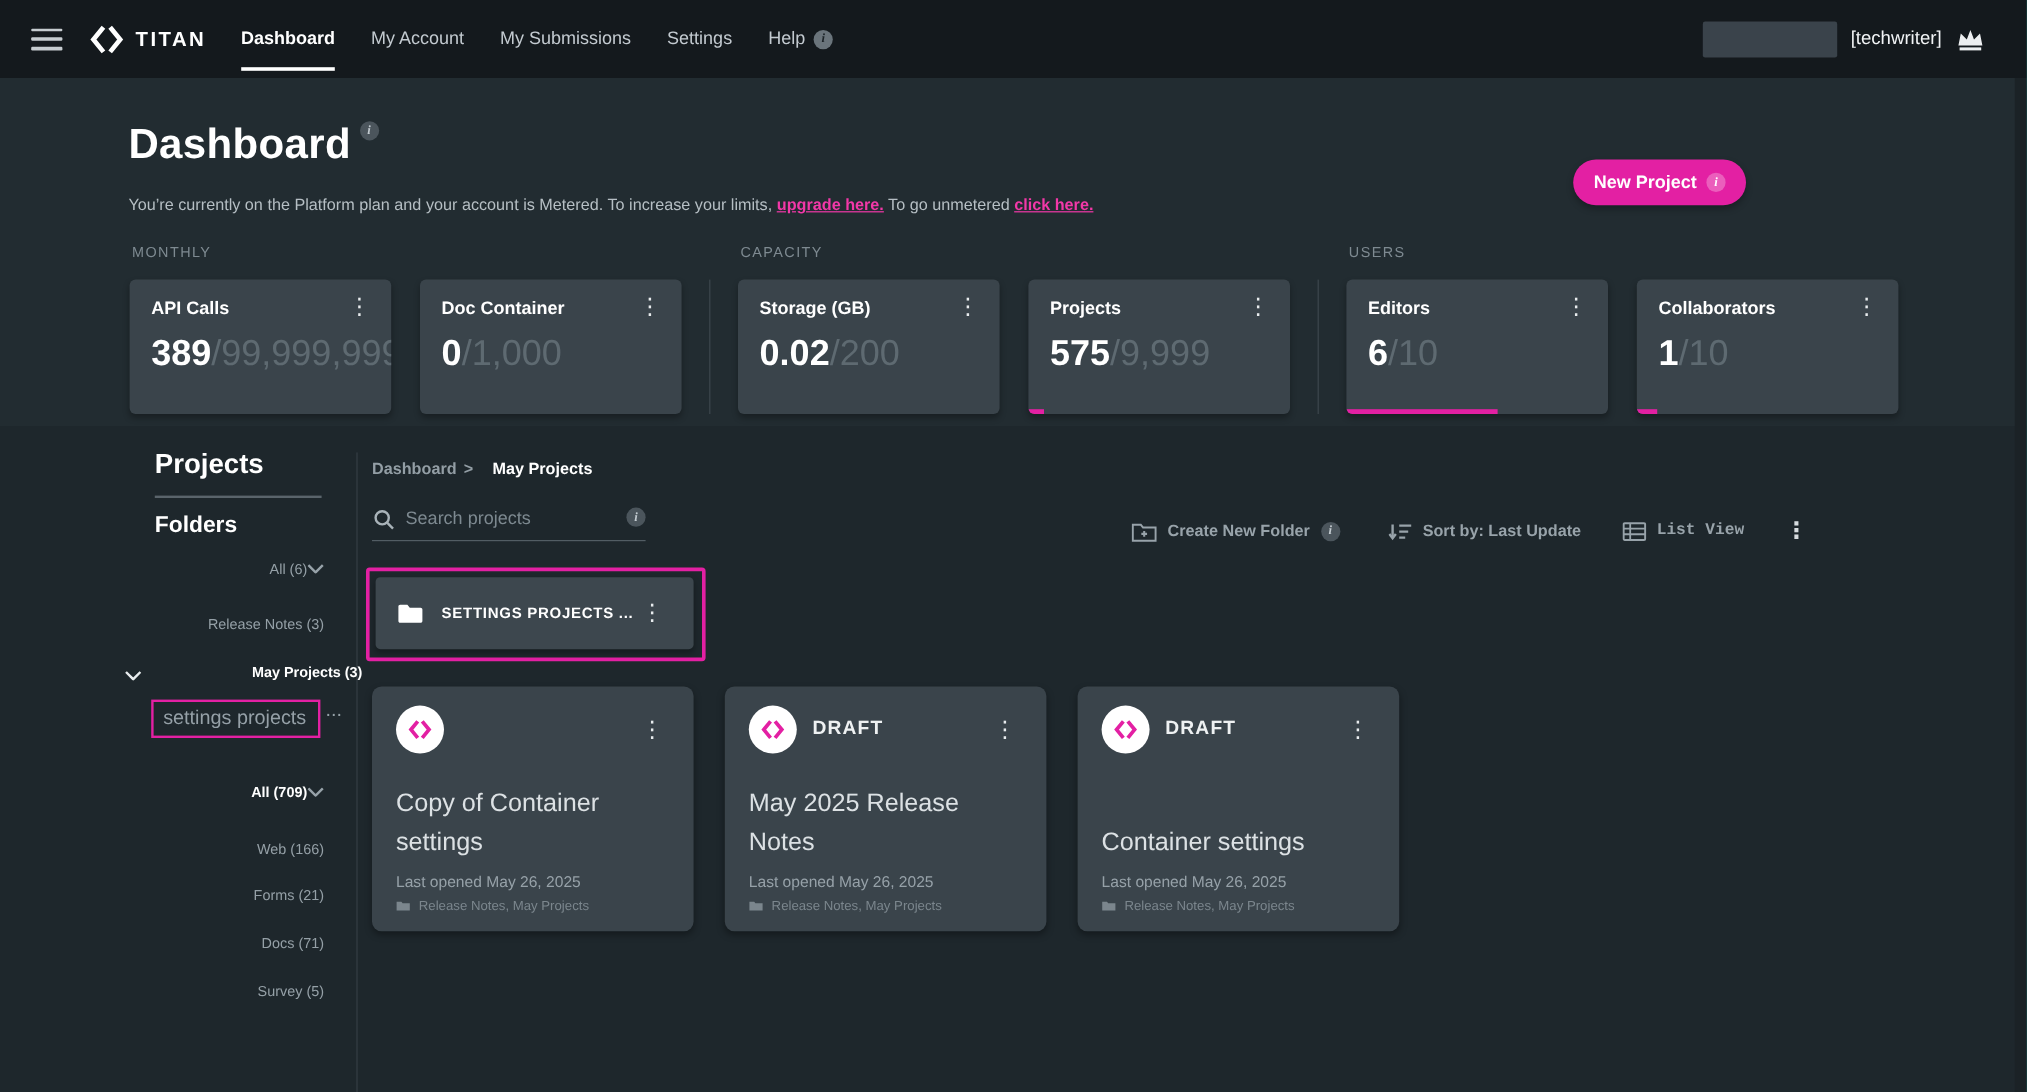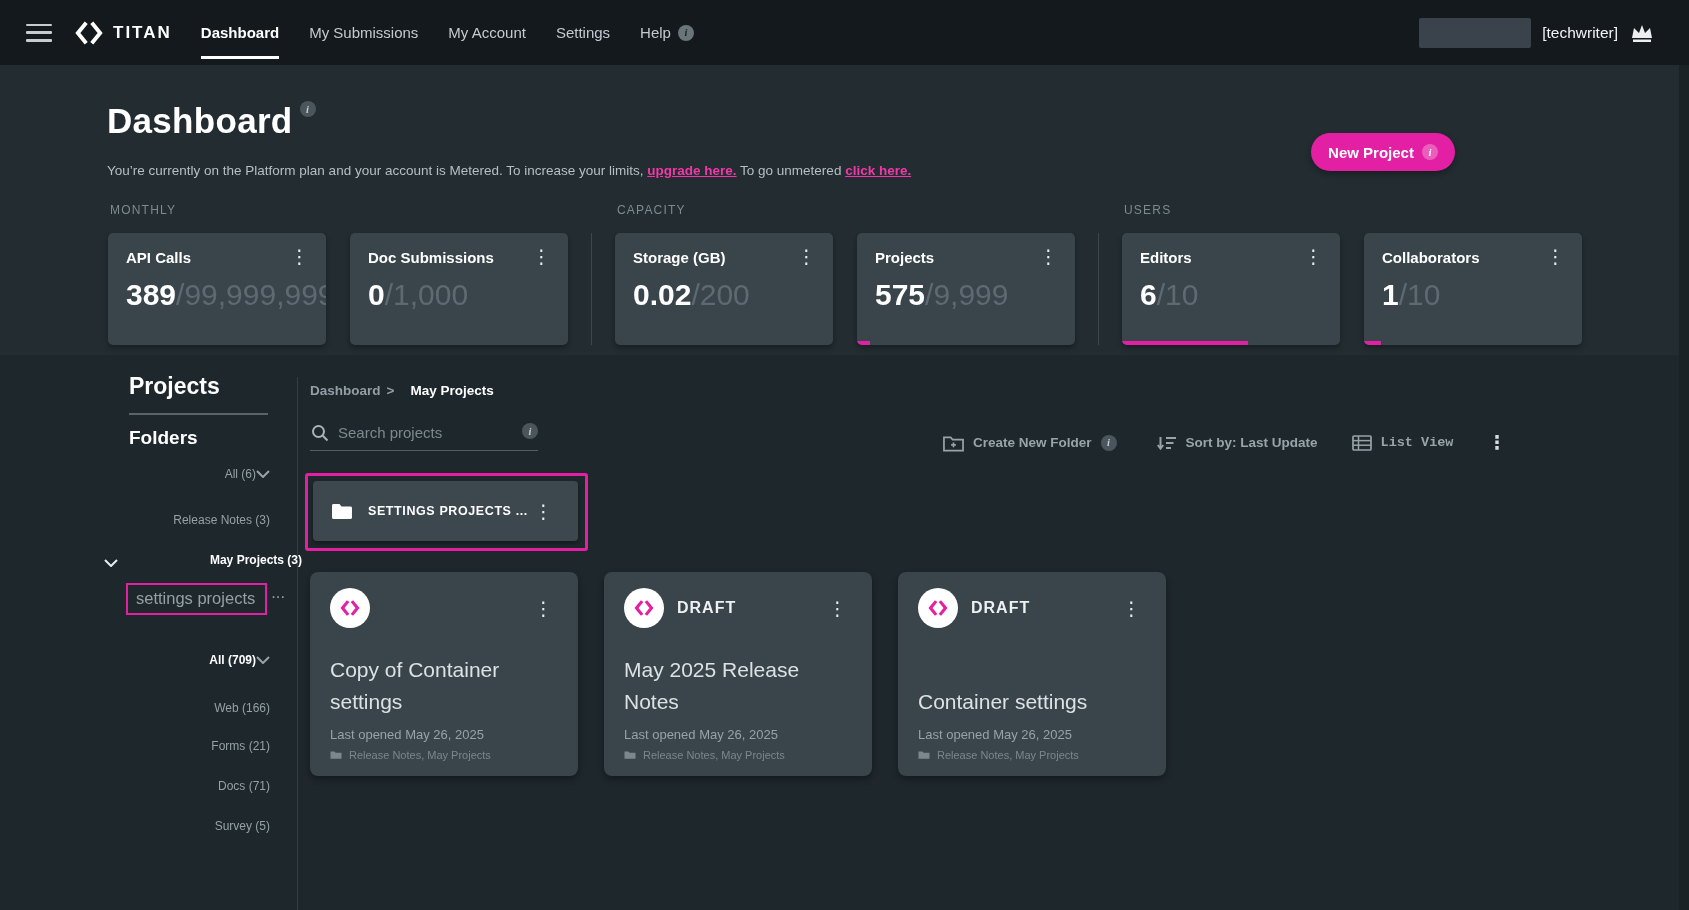--- a/index.html
+++ b/index.html
@@ -125,24 +125,24 @@
         <path d="M19 3 L28 14 L19 25" stroke="#ffffff" stroke-width="4.2" fill="none"></path>
       </svg>
       <span class="brand-name">TITAN</span>
     </div>
 
     <div class="nav">
       <div class="nav-item active">
           <span>Dashboard</span>
         </div>
       <div class="nav-item">
+          <span>My Account</span>
+        </div>
+      <div class="nav-item">
           <span>My Submissions</span>
-        </div>
-      <div class="nav-item">
-          <span>My Account</span>
         </div>
       <div class="nav-item">
           <span>Settings</span>
         </div>
       <div class="nav-item">
         <span>Help</span>
         <span class="ibadge dark">i</span>
       </div>
     </div>
 
@@ -174,21 +174,21 @@
       <div class="stat-group">
         <div class="stat-group-label">MONTHLY</div>
         <div class="stat-cards">
           <div class="stat-card">
             <div class="stat-title">API Calls</div>
             <div class="stat-kebab">⋮</div>
             <div class="stat-value"><span class="stat-used">389</span><span class="stat-limit">/99,999,999</span></div>
             <div class="stat-progress" style="width: 0%;"></div>
           </div>
           <div class="stat-card">
-            <div class="stat-title">Doc Submissions</div>
+            <div class="stat-title">Doc Container</div>
             <div class="stat-kebab">⋮</div>
             <div class="stat-value"><span class="stat-used">0</span><span class="stat-limit">/1,000</span></div>
             <div class="stat-progress" style="width: 0%;"></div>
           </div>
         </div>
       </div>
 
       <div class="group-divider"></div>
 
       <div class="stat-group">

